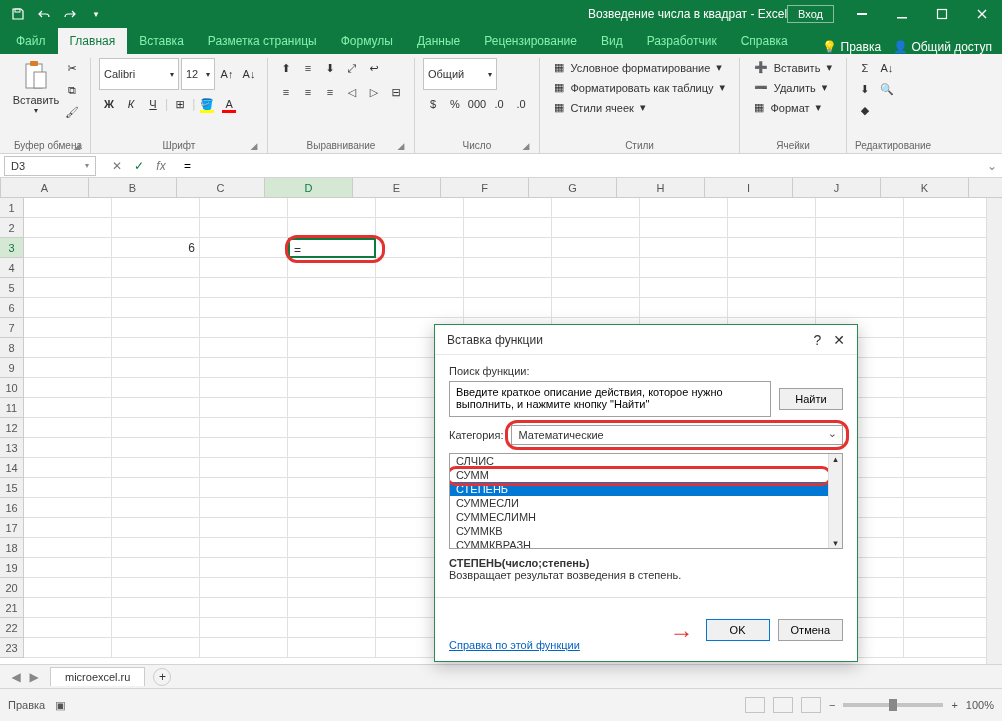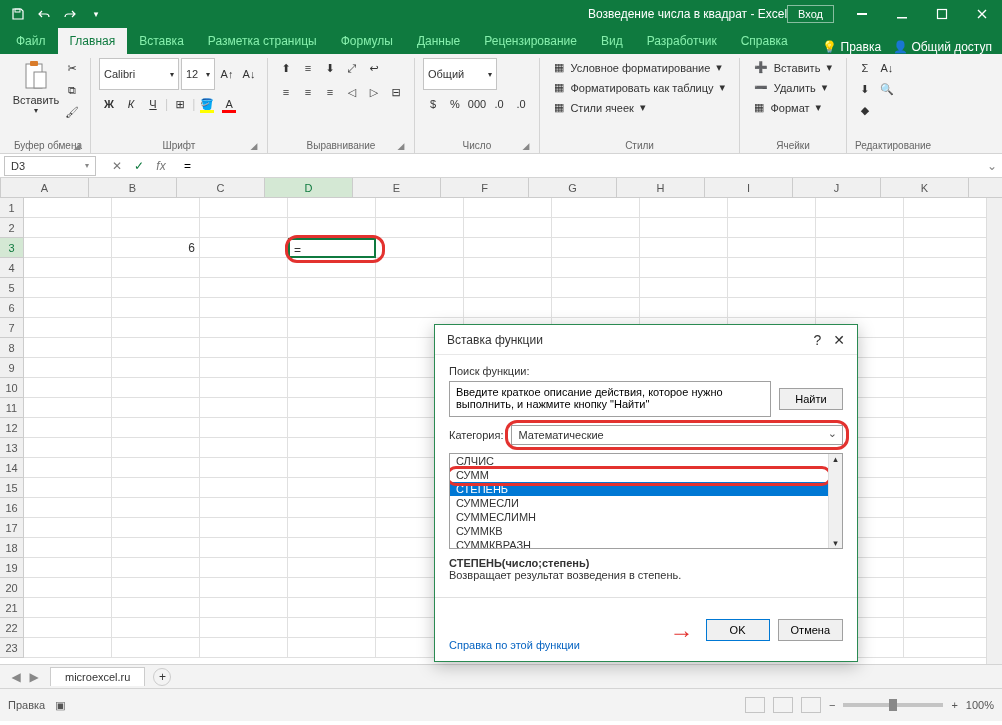--- a/index.html
+++ b/index.html
@@ -94,21 +94,21 @@
 .dlg-select-wrap::after { content: "⌄"; position: absolute; right: 6px; top: 2px; pointer-events: none; color: #555; }
 .cat-highlight { position: absolute; border: 3px solid #e3322f; border-radius: 12px; left: -6px; top: -5px; right: -6px; bottom: -5px; pointer-events: none; }
 .dlg-list { border: 1px solid #a0a0a0; height: 96px; overflow: hidden; position: relative; margin-bottom: 8px; }
 .dlg-list-item { padding: 1px 6px; font-size: 11px; cursor: pointer; }
 .dlg-list-item.selected { background: #0078d4; color: #fff; }
 .list-highlight { position: absolute; border: 3px solid #e3322f; border-radius: 10px; left: -4px; top: 12px; right: 10px; height: 20px; pointer-events: none; }
 .dlg-list-scroll { position: absolute; right: 0; top: 0; bottom: 0; width: 14px; background: #f0f0f0; border-left: 1px solid #ddd; }
 .dlg-desc { margin-bottom: 6px; }
 .dlg-desc b { font-weight: 600; }
 .dlg-footer { border-top: 1px solid #e0e0e0; padding: 10px 14px; display: flex; align-items: center; gap: 8px; }
-.dlg-link { color: #0563c1; cursor: pointer; margin-top: 31px; }
+.dlg-link { color: #0563c1; text-decoration: underline; cursor: pointer; margin-top: 31px; }
 .dlg-footer-btns { margin-left: auto; display: flex; gap: 8px; align-items: center; }
 .arrow-red { color: #e3322f; font-size: 24px; font-weight: bold; margin-right: 4px; }
 
 
 .vscroll { position: absolute; right: 0; top: 20px; bottom: 0; width: 16px; background: #f0f0f0; border-left: 1px solid #ddd; }
 </style>
 </head>
 <body>
 
 <div class="titlebar">

